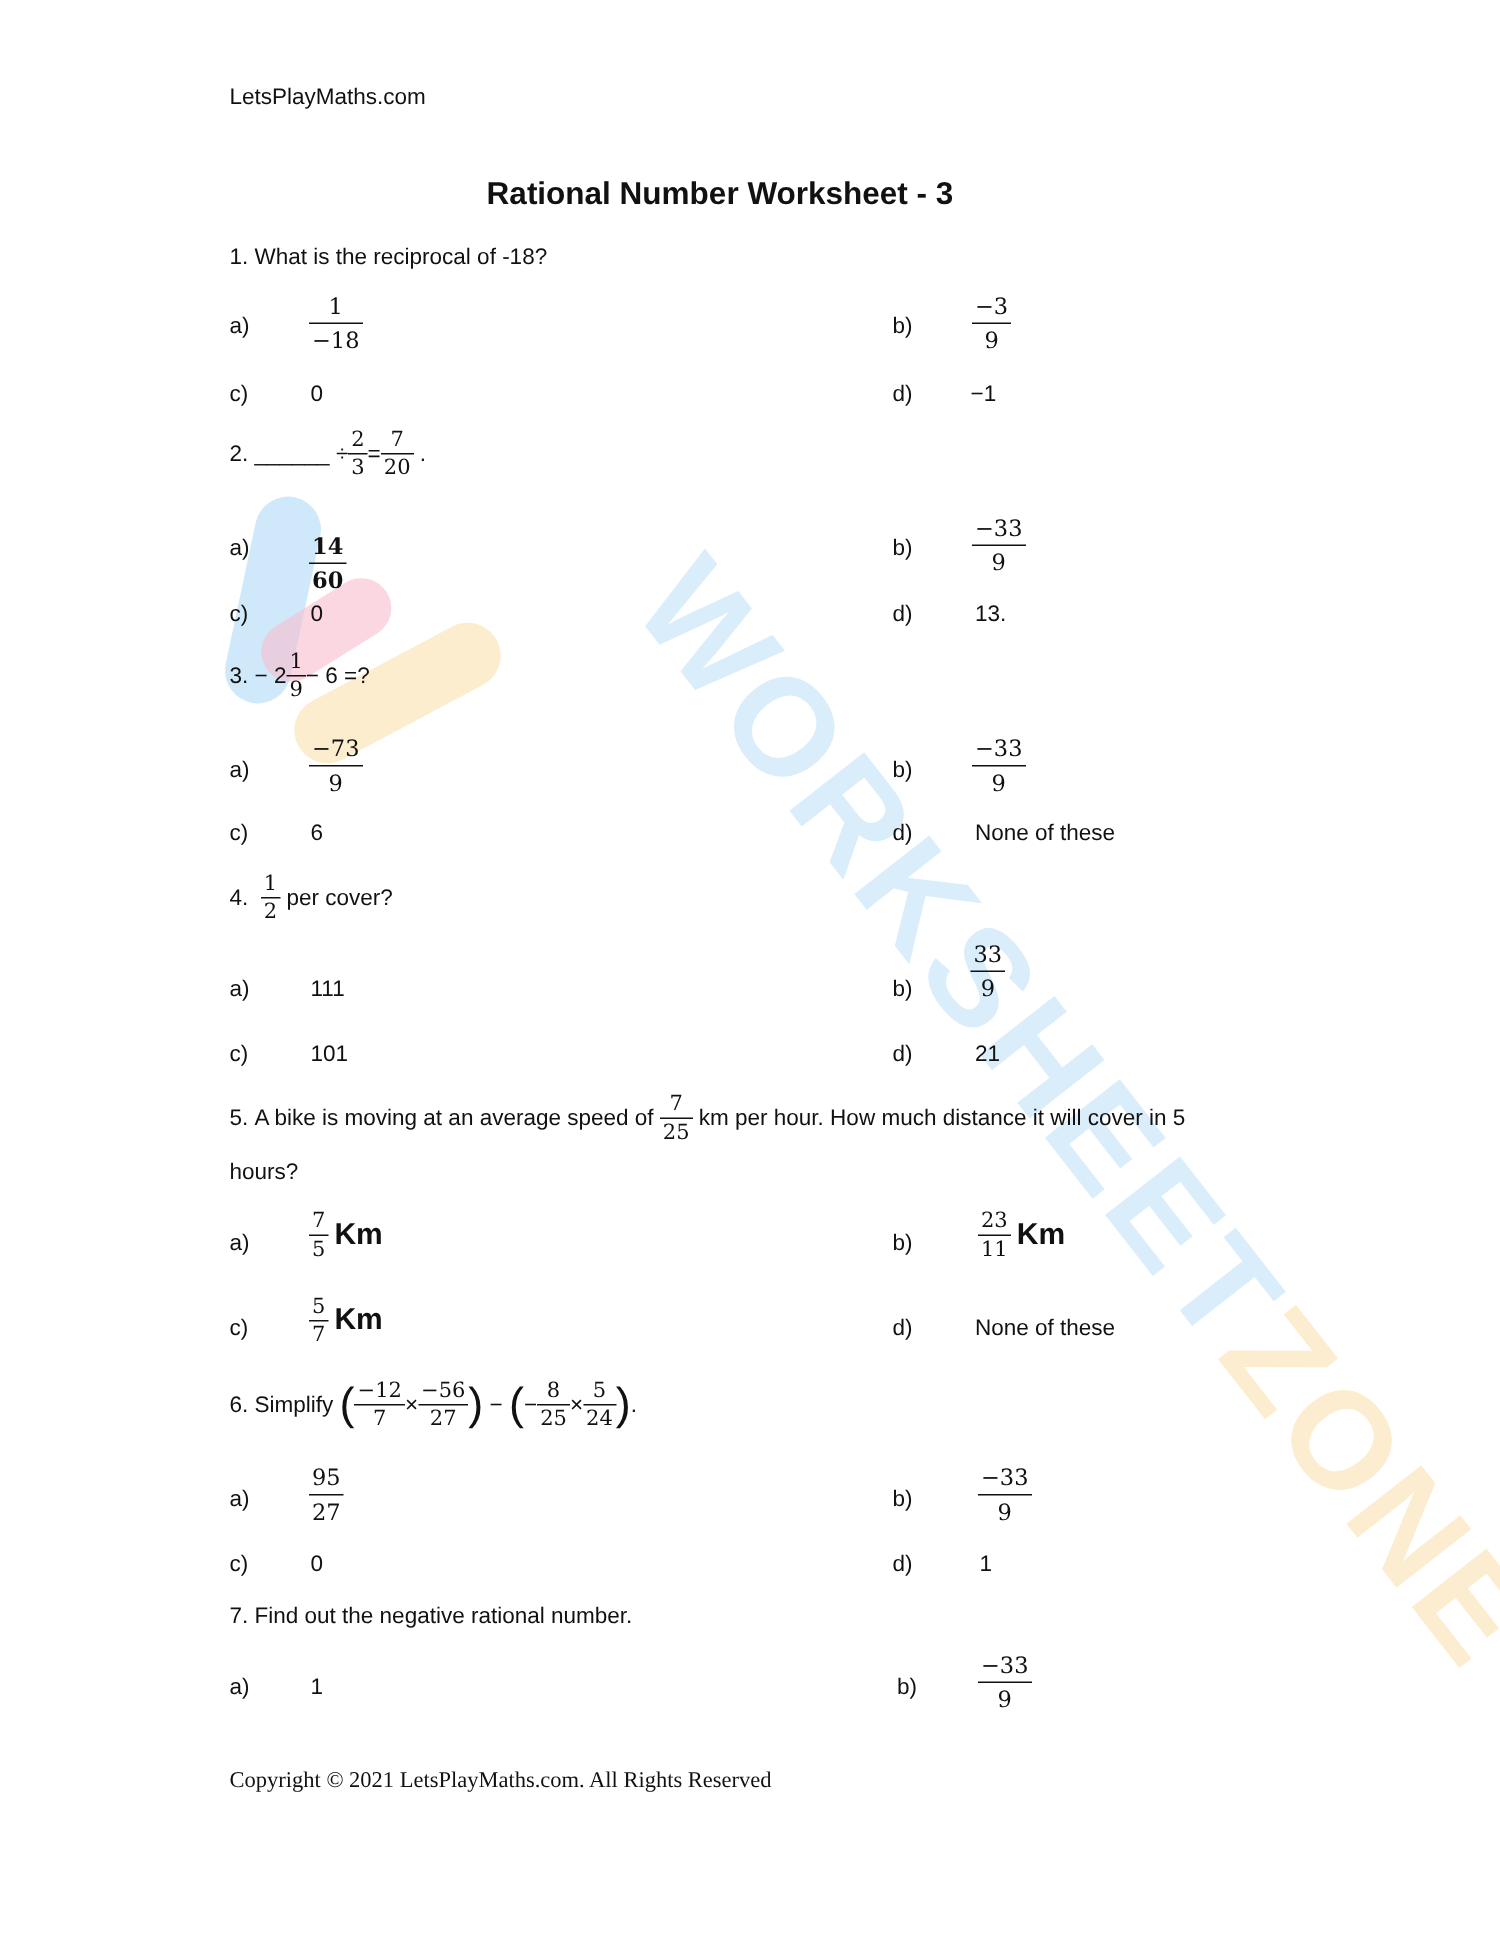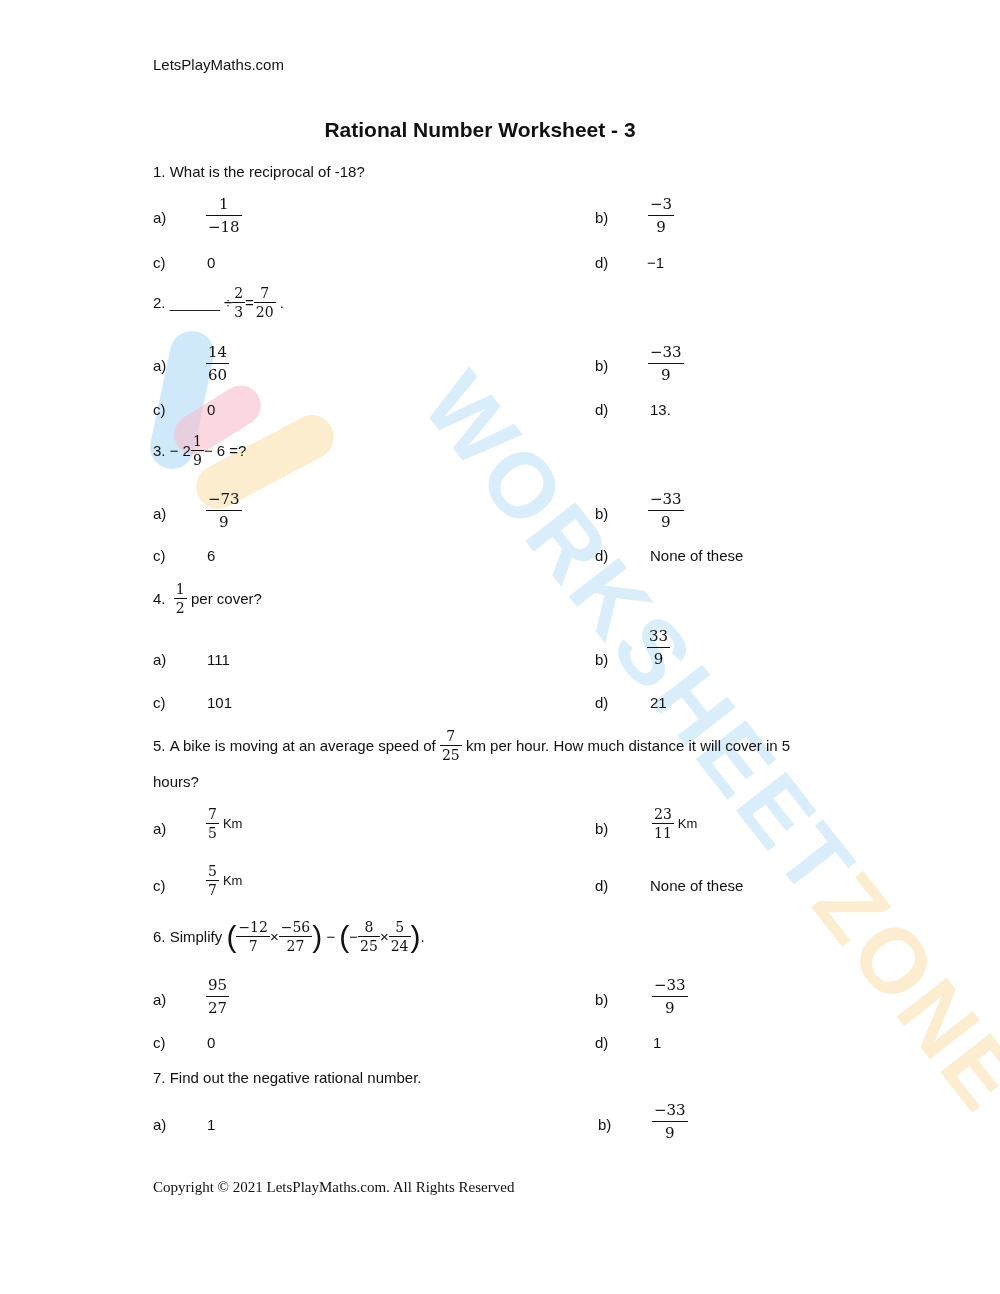--- a/index.html
+++ b/index.html
@@ -12,21 +12,21 @@
   .site { left: 153px; top: 56px; font-size: 15px; text-align: center; }
   .title { left: 0; width: 960px; text-align: center; top: 118px; font-size: 21px; font-weight: bold; }
   .q { font-size: 15px; line-height: 20px; }
   .lbl { font-size: 15px; }
   .frac { display: inline-flex; flex-direction: column; align-items: center; vertical-align: middle; font-family: "DejaVu Serif", serif; font-size: 15px; line-height: 22px; }
   .frac .num { padding: 0 2px; }
   .frac .bar { height: 1.4px; background: #111; align-self: stretch; }
   .frac .den { padding: 0 2px; }
   .frac.sm { font-size: 14px; line-height: 18px; }
   .row { display: flex; align-items: center; }
-  .unit { margin-left: 4px; font-size: 13px; }
+  .unit { margin-left: 4px; font-size: 20px; font-weight: bold; }
   .paren { font-size: 30px; font-weight: lighter; line-height: 1; }
   .footer { left: 153px; top: 1179px; font-size: 15px; font-family: Liberation Serif, serif; }
 
   
   .wm { position: absolute; pointer-events: none; }
   .wm-text {
     left: 270px; top: 690px; font-size: 92px; font-weight: bold; letter-spacing: 4px;
     transform: rotate(52deg); transform-origin: center; color: rgba(120,190,240,0.28);
     font-family: "Liberation Sans", sans-serif;
   }
@@ -74,21 +74,21 @@
     </span>
   <span>=</span>
   <span class="frac sm">
       <span class="num">7</span>
       <span class="bar"></span>
       <span class="den">20</span>
     </span>
   &nbsp;<span>.</span>
 </div>
 <div class="abs lbl" style="left:153px;top:357px;">a)</div>
-<div class="abs" style="left:206px;top:341px;"><span class="frac">
+<div class="abs" style="left:206px;top:353px;font-weight:bold;"><span class="frac">
       <span class="num">14</span>
       <span class="bar"></span>
       <span class="den">60</span>
     </span></div>
 <div class="abs lbl" style="left:595px;top:357px;">b)</div>
 <div class="abs" style="left:648px;top:341px;"><span class="frac">
       <span class="num">−33</span>
       <span class="bar"></span>
       <span class="den">9</span>
     </span></div>

